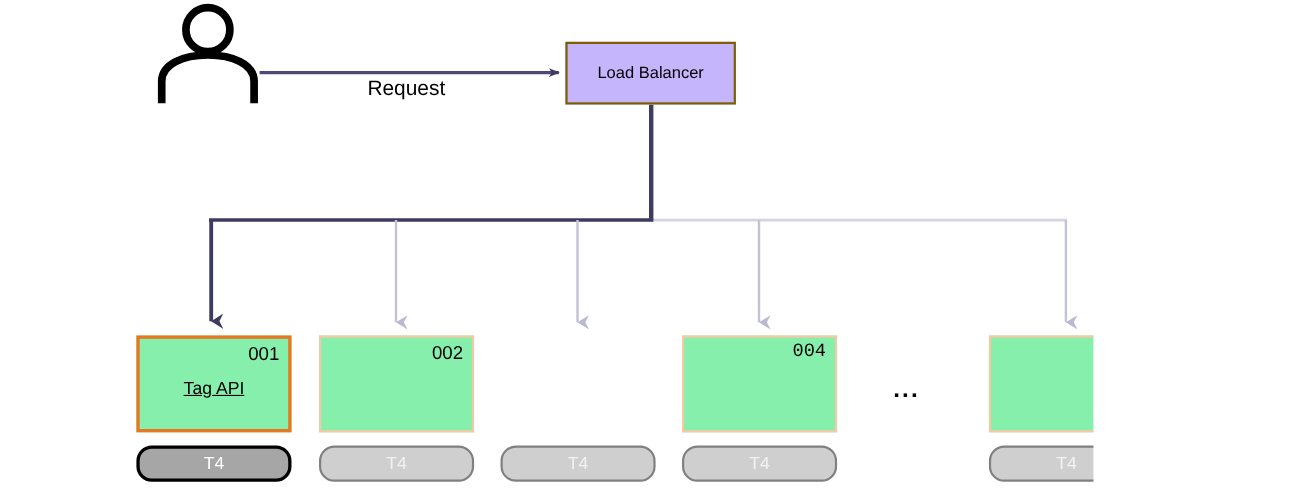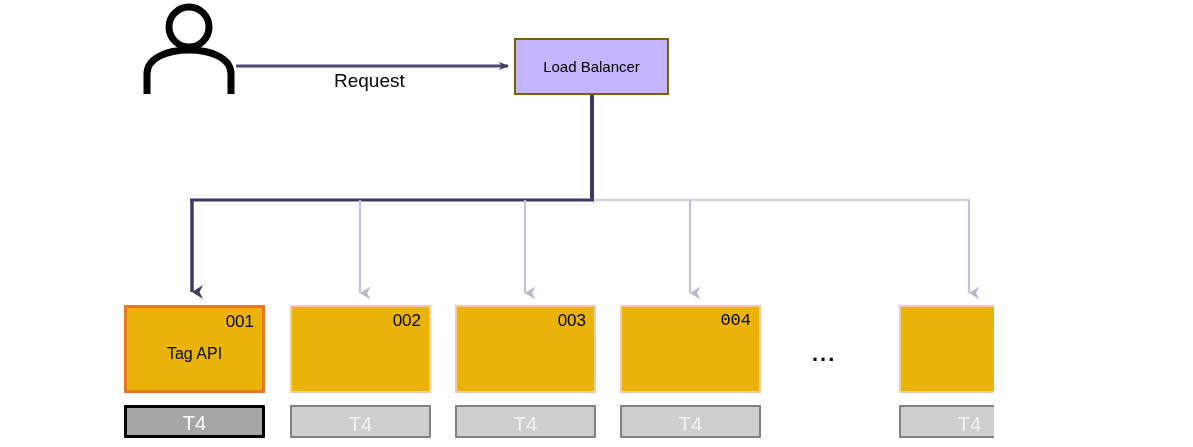--- a/index.html
+++ b/index.html
@@ -64,21 +64,21 @@
     font-size: 15px;
     color: #000000;
   }
 
   
   .node {
     position: absolute;
     top: 305px;
     width: 141px;
     height: 88px;
-    background: #eab308;
+    background: #86efac;
     box-sizing: border-box;
   }
   .node.active {
     border: 3px solid #E87722;
   }
   .node.dim {
     border: 2px solid #F2CBA6;
   }
   .node-index {
     position: absolute;
@@ -89,34 +89,35 @@
     line-height: 1;
   }
   .node-title {
     position: absolute;
     left: 0;
     right: 0;
     top: 37px;
     text-align: center;
     font-size: 16px;
     color: #000000;
+    text-decoration: underline;
   }
 
   
   .chip {
     position: absolute;
     top: 405px;
     width: 141px;
     height: 33px;
     box-sizing: border-box;
-    border-radius: 1px;
+    border-radius: 14px;
     display: flex;
-    align-items: flex-end;
+    align-items: center;
     justify-content: center;
-    font-size: 20px;
+    font-size: 16px;
   }
   .chip.active {
     background: #A6A6A6;
     border: 3px solid #000000;
     color: #ffffff;
   }
   .chip.dim {
     background: #CFCFCF;
     border: 2px solid #808080;
     color: #f2f2f2;
@@ -189,24 +190,20 @@
   </div>
 
   <div class="node dim" style="left:290px;">
     <span class="node-index">002</span>
     <span class="node-title"></span>
   </div>
   <div class="chip dim" style="left:290px;">
     <span>T4</span>
   </div>
 
-  <div class="node dim" style="left:455px;">
-    <span class="node-index">003</span>
-    <span class="node-title"></span>
-  </div>
   <div class="chip dim" style="left:455px;">
     <span>T4</span>
   </div>
 
   <div class="node dim" style="left:620px;font-family:Liberation Mono, monospace;">
     <span class="node-index">004</span>
     <span class="node-title"></span>
   </div>
   <div class="chip dim" style="left:620px;">
     <span>T4</span>

